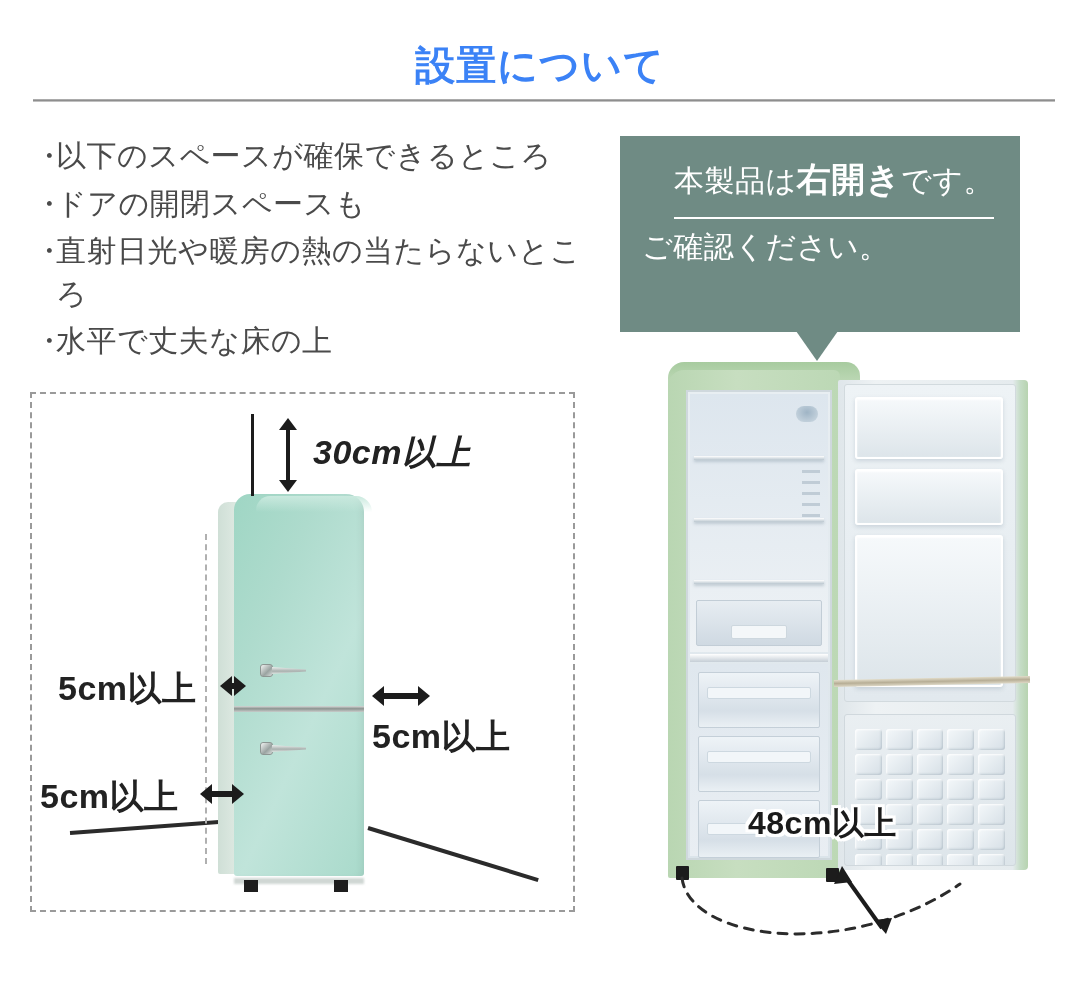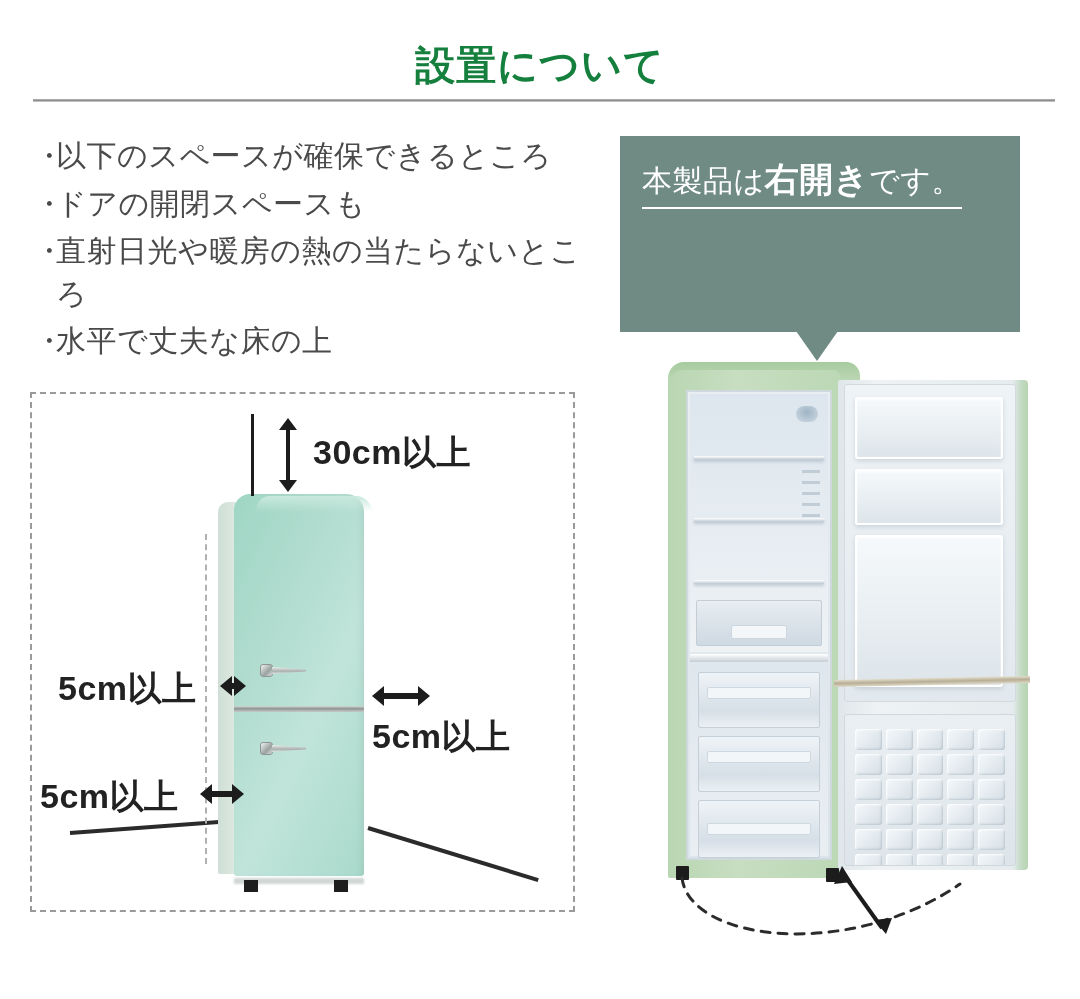--- a/index.html
+++ b/index.html
@@ -18,21 +18,21 @@
 
   
   .page-title {
     position: absolute;
     left: 0; right: 0;
     top: 38px;
     text-align: center;
     font-size: 40px;
     font-weight: 700;
     letter-spacing: 1px;
-    color: #15803d;
+    color: #3b82f6;
   }
   .title-rule {
     position: absolute;
     left: 33px;
     top: 99px;
     width: 1022px;
     height: 3px;
     background: linear-gradient(to bottom, #b9b9b9 0%, #8e8e8e 50%, #d9d9d9 100%);
   }
 
@@ -84,22 +84,23 @@
   .callout-line {
     color: #ffffff;
     font-size: 30px;
     line-height: 1.50;
     white-space: nowrap;
     letter-spacing: 0.5px;
   }
   .callout-line.underlined {
     border-bottom: 2px solid #ffffff;
     display: inline-block;
-    padding-bottom: 2px;
+    padding-bottom: 12px;
     margin-bottom: 5px;
+    margin-left: 32px;
   }
   .callout-strong {
     font-weight: 700;
     font-size: 34px;
   }
 
   
   .diagram-left {
     position: absolute;
     left: 30px;
@@ -244,21 +245,21 @@
     border-top: 12px solid #1c1c1c;
   }
   .meas-label {
     position: absolute;
     font-size: 34px;
     font-weight: 600;
     color: #222;
     white-space: nowrap;
     letter-spacing: 0.5px;
   }
-  .meas-30 .meas-label { left: 62px; top: 16px; }
+  .meas-30 .meas-label { left: 62px; top: 16px; font-style: italic; }
 
   .h-arrow { position: absolute; height: 20px; }
   .h-arrow .shaft {
     position: absolute;
     top: 7px; left: 8px; right: 8px;
     height: 6px;
     background: #1c1c1c;
   }
   .h-arrow .head-l {
     position: absolute;
@@ -527,20 +528,21 @@
     <span class="bullet-text">直射日光や暖房の熱の当たらないところ</span>
   </div>
   <div class="bullet-row">
     <span class="bullet-mark">・</span>
     <span class="bullet-text">水平で丈夫な床の上</span>
   </div>
 </div>
 
 <div class="callout">
   <div class="callout-line underlined"><span>本製品は</span><span class="callout-strong">右開き</span><span>です。</span></div>
+  <div class="callout-line">ご確認ください。</div>
 </div>
 <div class="callout-tail"></div>
 
 <div class="diagram-left">
   <div class="dl-inner">
 
     <div class="floor-line-l"></div>
     <div class="floor-line-r"></div>
     <div class="guide-v"></div>
 
@@ -671,20 +673,21 @@
           <i></i>
           <i></i>
       </span>
     </div>
   </div>
   <div class="door-divider-bar"></div>
 
   <div class="fr-foot fr-foot-a"></div>
   <div class="fr-foot fr-foot-b"></div>
 
+  <div class="label-48">48cm以上</div>
 
   <svg class="swing-arc" viewBox="0 0 420 120">
     <path d="M 62 46 C 70 110, 230 128, 340 52" fill="none" stroke="#2b2b2b" stroke-width="3" stroke-dasharray="9 8" stroke-linecap="round"></path>
   </svg>
 
   <svg class="swing-arrow" viewBox="0 0 420 120">
     <line x1="222" y1="40" x2="262" y2="96" stroke="#1c1c1c" stroke-width="4"></line>
     <polygon points="222,34 232,50 214,52" fill="#1c1c1c"></polygon>
     <polygon points="266,102 254,88 272,86" fill="#1c1c1c"></polygon>
   </svg>

